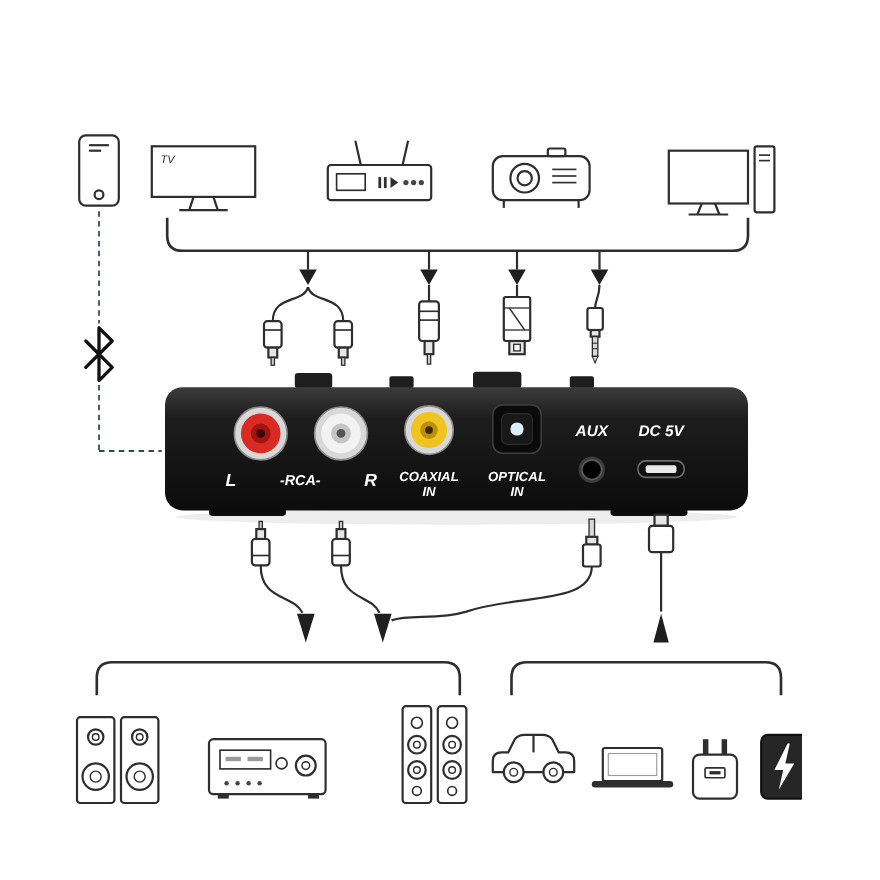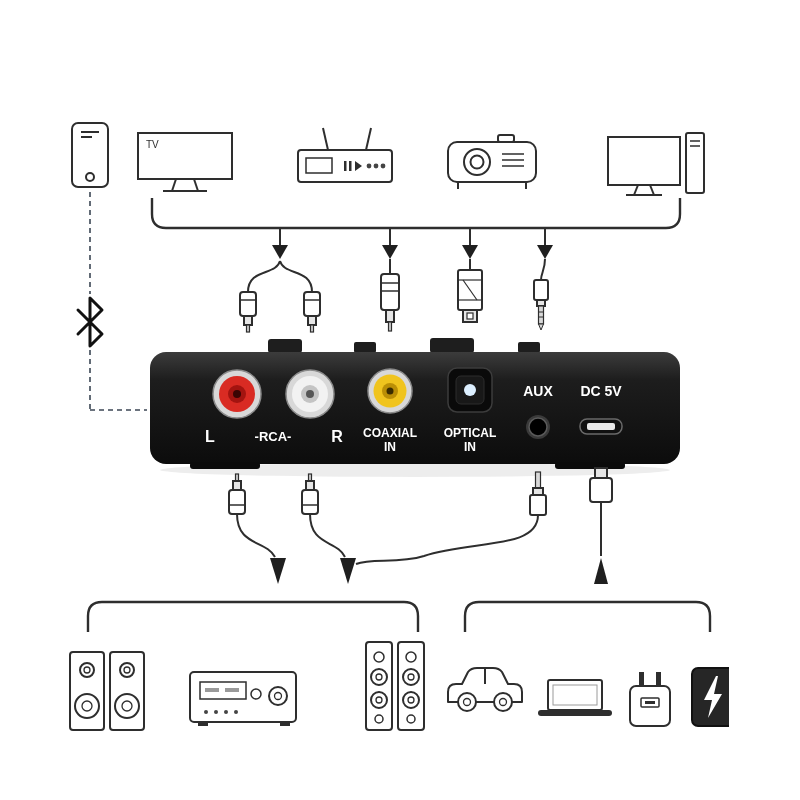--- a/index.html
+++ b/index.html
@@ -1,17 +1,17 @@
 <!DOCTYPE html>
 <html><head>
 <meta charset="utf-8">
 <style>
   html,body{margin:0;padding:0;background:#ffffff;}
   #stage{position:relative;width:729px;height:800px;background:#ffffff;overflow:hidden;
-         font-family:"Liberation Sans", sans-serif;}
+         font-family:"Liberation Sans", sans-serif;font-style:italic;}
   svg{display:block;}
   text{font-family:"Liberation Sans", sans-serif;}
   .port-label{fill:#ffffff;font-weight:bold;}
 </style>
 </head>
 <body>
 
 <div id="stage">
 <svg width="800" height="800" viewBox="0 0 800 800">
   <defs>

